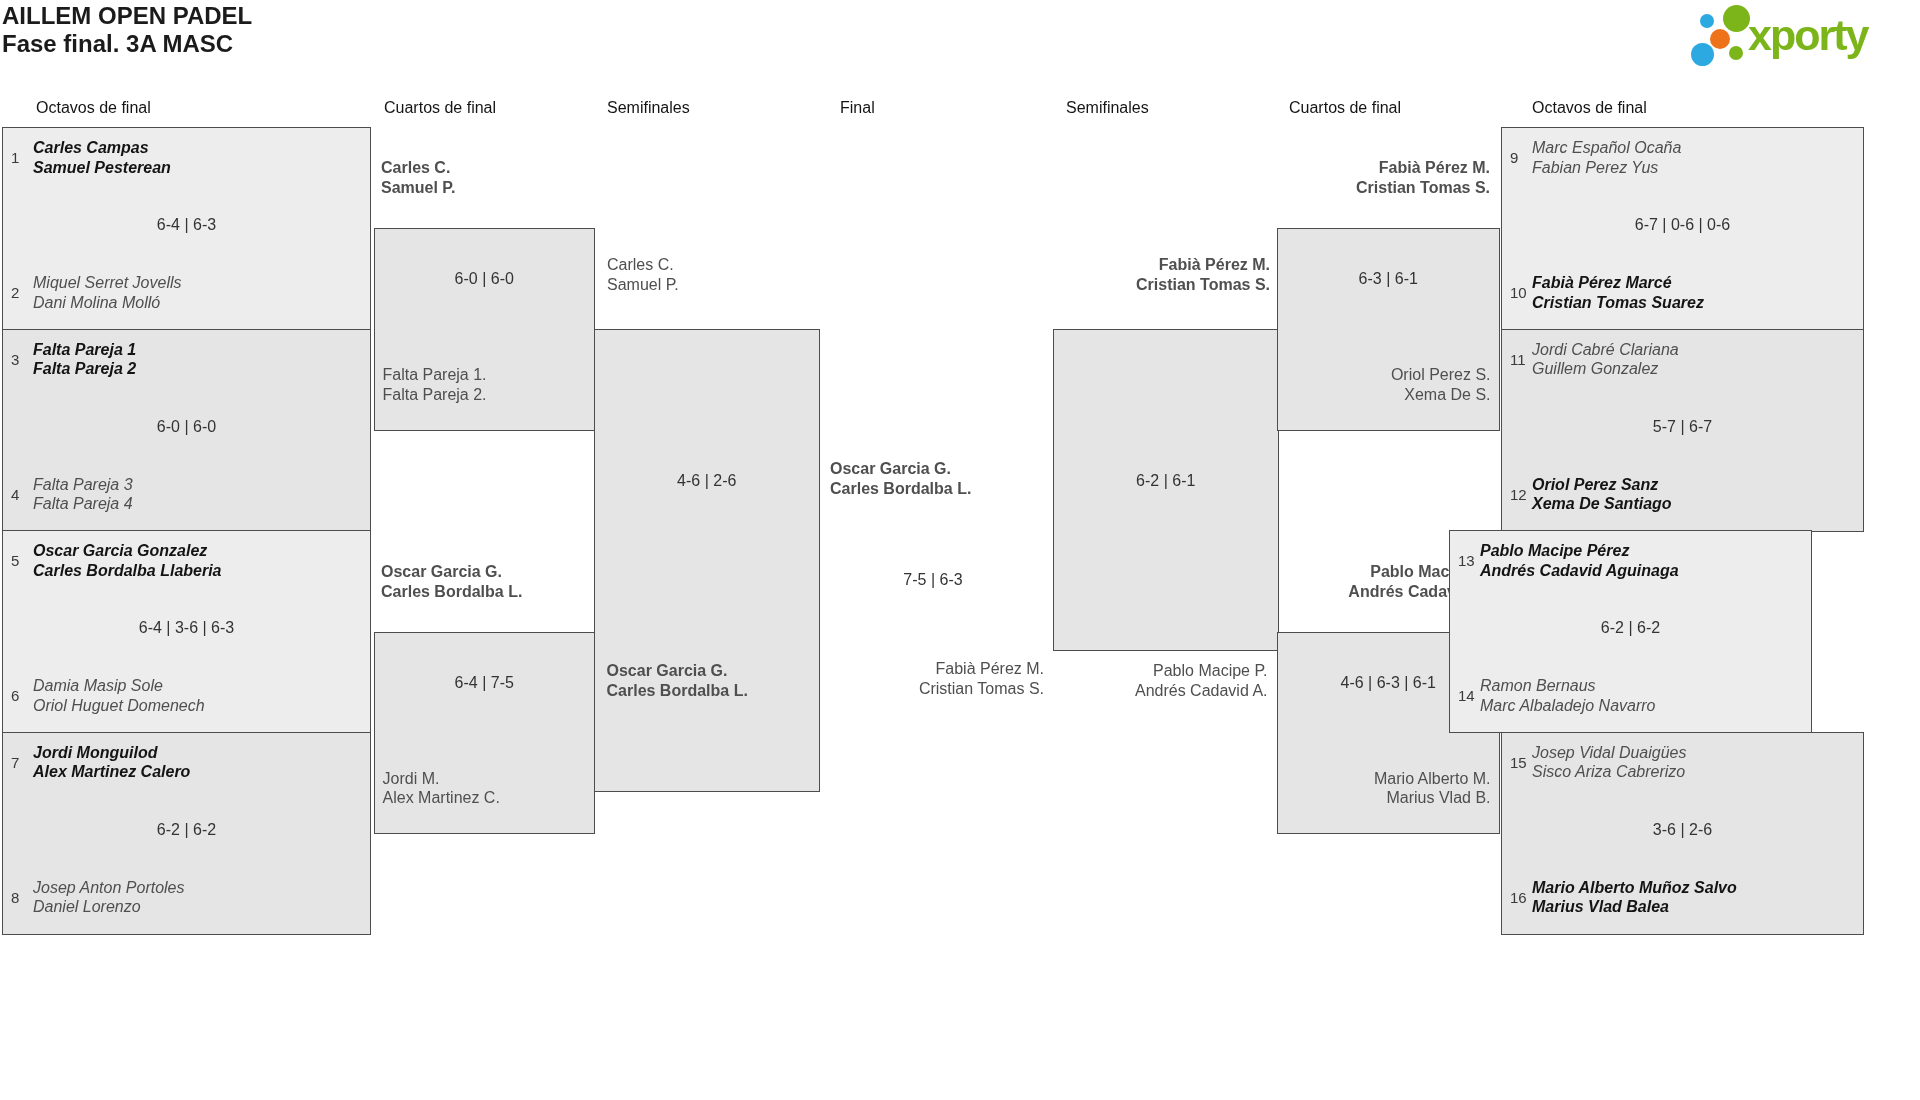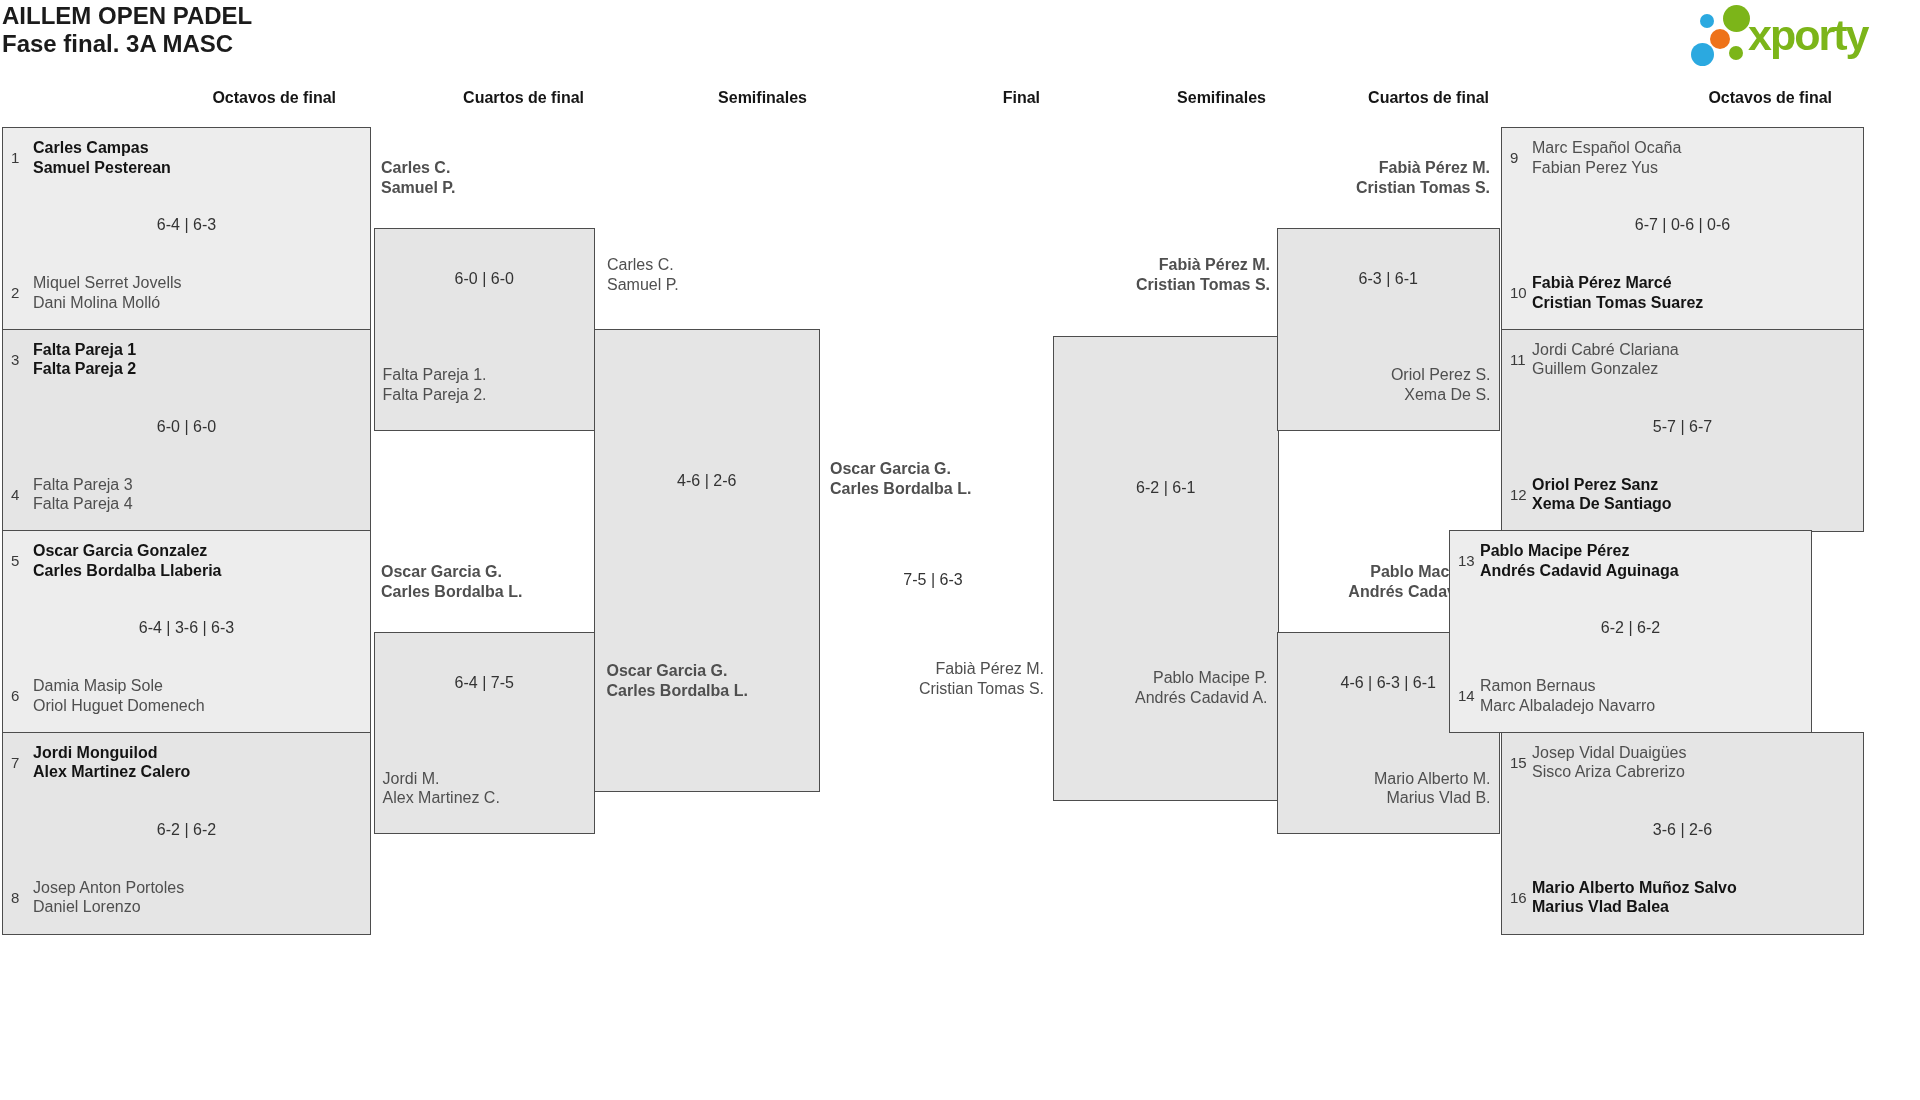--- a/index.html
+++ b/index.html
@@ -12,29 +12,29 @@
   
   .title{left:2px;top:2px;font-size:24px;font-weight:700;line-height:28px;color:#1b1b1b;}
   
   .logo{left:1688px;top:2px;width:228px;height:68px;}
   .dot{position:absolute;border-radius:50%;}
   .dot.blue{background:#2ba9e0;}
   .dot.green{background:#7cb519;}
   .dot.orange{background:#ee7219;}
   .logo-text{position:absolute;left:60px;top:6px;font-size:43px;line-height:54px;font-weight:800;letter-spacing:-2px;color:#7cb519;}
   
-  .rh{top:89px;font-size:16px;font-weight:700;text-align:right;color:#151515;}
+  .rh{top:99px;font-size:16px;font-weight:400;text-align:left;color:#151515;}
   
   .match{position:absolute;border:1.5px solid #4d4d4d;box-sizing:border-box;background:#e5e5e5;}
   .match.gray{background:#ededed;}
   .team{position:absolute;left:0;right:0;display:flex;align-items:center;}
   .t-top{top:10px;}
   .t-bottom{top:145px;}
   .seed{width:22px;padding-left:8px;font-size:15px;color:#3a3a3a;flex:none;}
-  .names{flex:1;font-size:16px;line-height:19.5px;color:#4f4f4f;white-space:pre-line;}
+  .names{flex:1;font-size:16px;line-height:19.5px;color:#4f4f4f;white-space:pre-line;font-style:italic;}
   .bold{font-weight:700;color:#141414;}
   .mscore{position:absolute;top:88px;left:0;right:0;text-align:center;font-size:16px;color:#333;}
   
   .qscore{position:absolute;top:41px;left:0;right:0;text-align:center;font-size:16px;color:#333;}
   .qteam{position:absolute;top:136px;left:8px;right:8px;font-size:16px;line-height:19.5px;color:#4f4f4f;white-space:pre-line;}
   .sscore{position:absolute;top:142px;left:0;right:0;text-align:center;font-size:16px;color:#333;}
   .steam{position:absolute;top:331px;left:12px;right:10px;font-size:16px;line-height:19.5px;color:#4f4f4f;white-space:pre-line;}
   .tright{text-align:right;}
   
   .adv-label{position:absolute;font-size:16px;line-height:19.5px;white-space:pre-line;color:#4f4f4f;}
@@ -142,21 +142,21 @@
   </div>
 
   <div class="adv-label bold" style="left:830px;top:459px;width:215px;">Oscar Garcia G.
 Carles Bordalba L.</div>
   <div class="fscore" style="left:820px;top:571px;width:226px;">7-5 | 6-3</div>
   <div class="adv-label tright" style="left:832px;top:659px;width:212px;">Fabià Pérez M.
 Cristian Tomas S.</div>
 
   <div class="adv-label bold tright" style="left:1058px;top:255px;width:212px;">Fabià Pérez M.
 Cristian Tomas S.</div>
-  <div class="match" style="left:1053px;top:336px;width:225.5px;height:465px;">
+  <div class="match" style="left:1053px;top:329px;width:225.5px;height:322px;">
     <div class="sscore">6-2 | 6-1</div>
     <div class="steam tright">Pablo Macipe P.
 Andrés Cadavid A.</div>
   </div>
 
   <div class="adv-label bold tright" style="left:1277px;top:158px;width:213px;">Fabià Pérez M.
 Cristian Tomas S.</div>
   <div class="match" style="left:1277px;top:228px;width:222.5px;height:203px;padding-left:22px;">
     <div class="qscore">6-3 | 6-1</div>
     <div class="qteam tright">Oriol Perez S.

